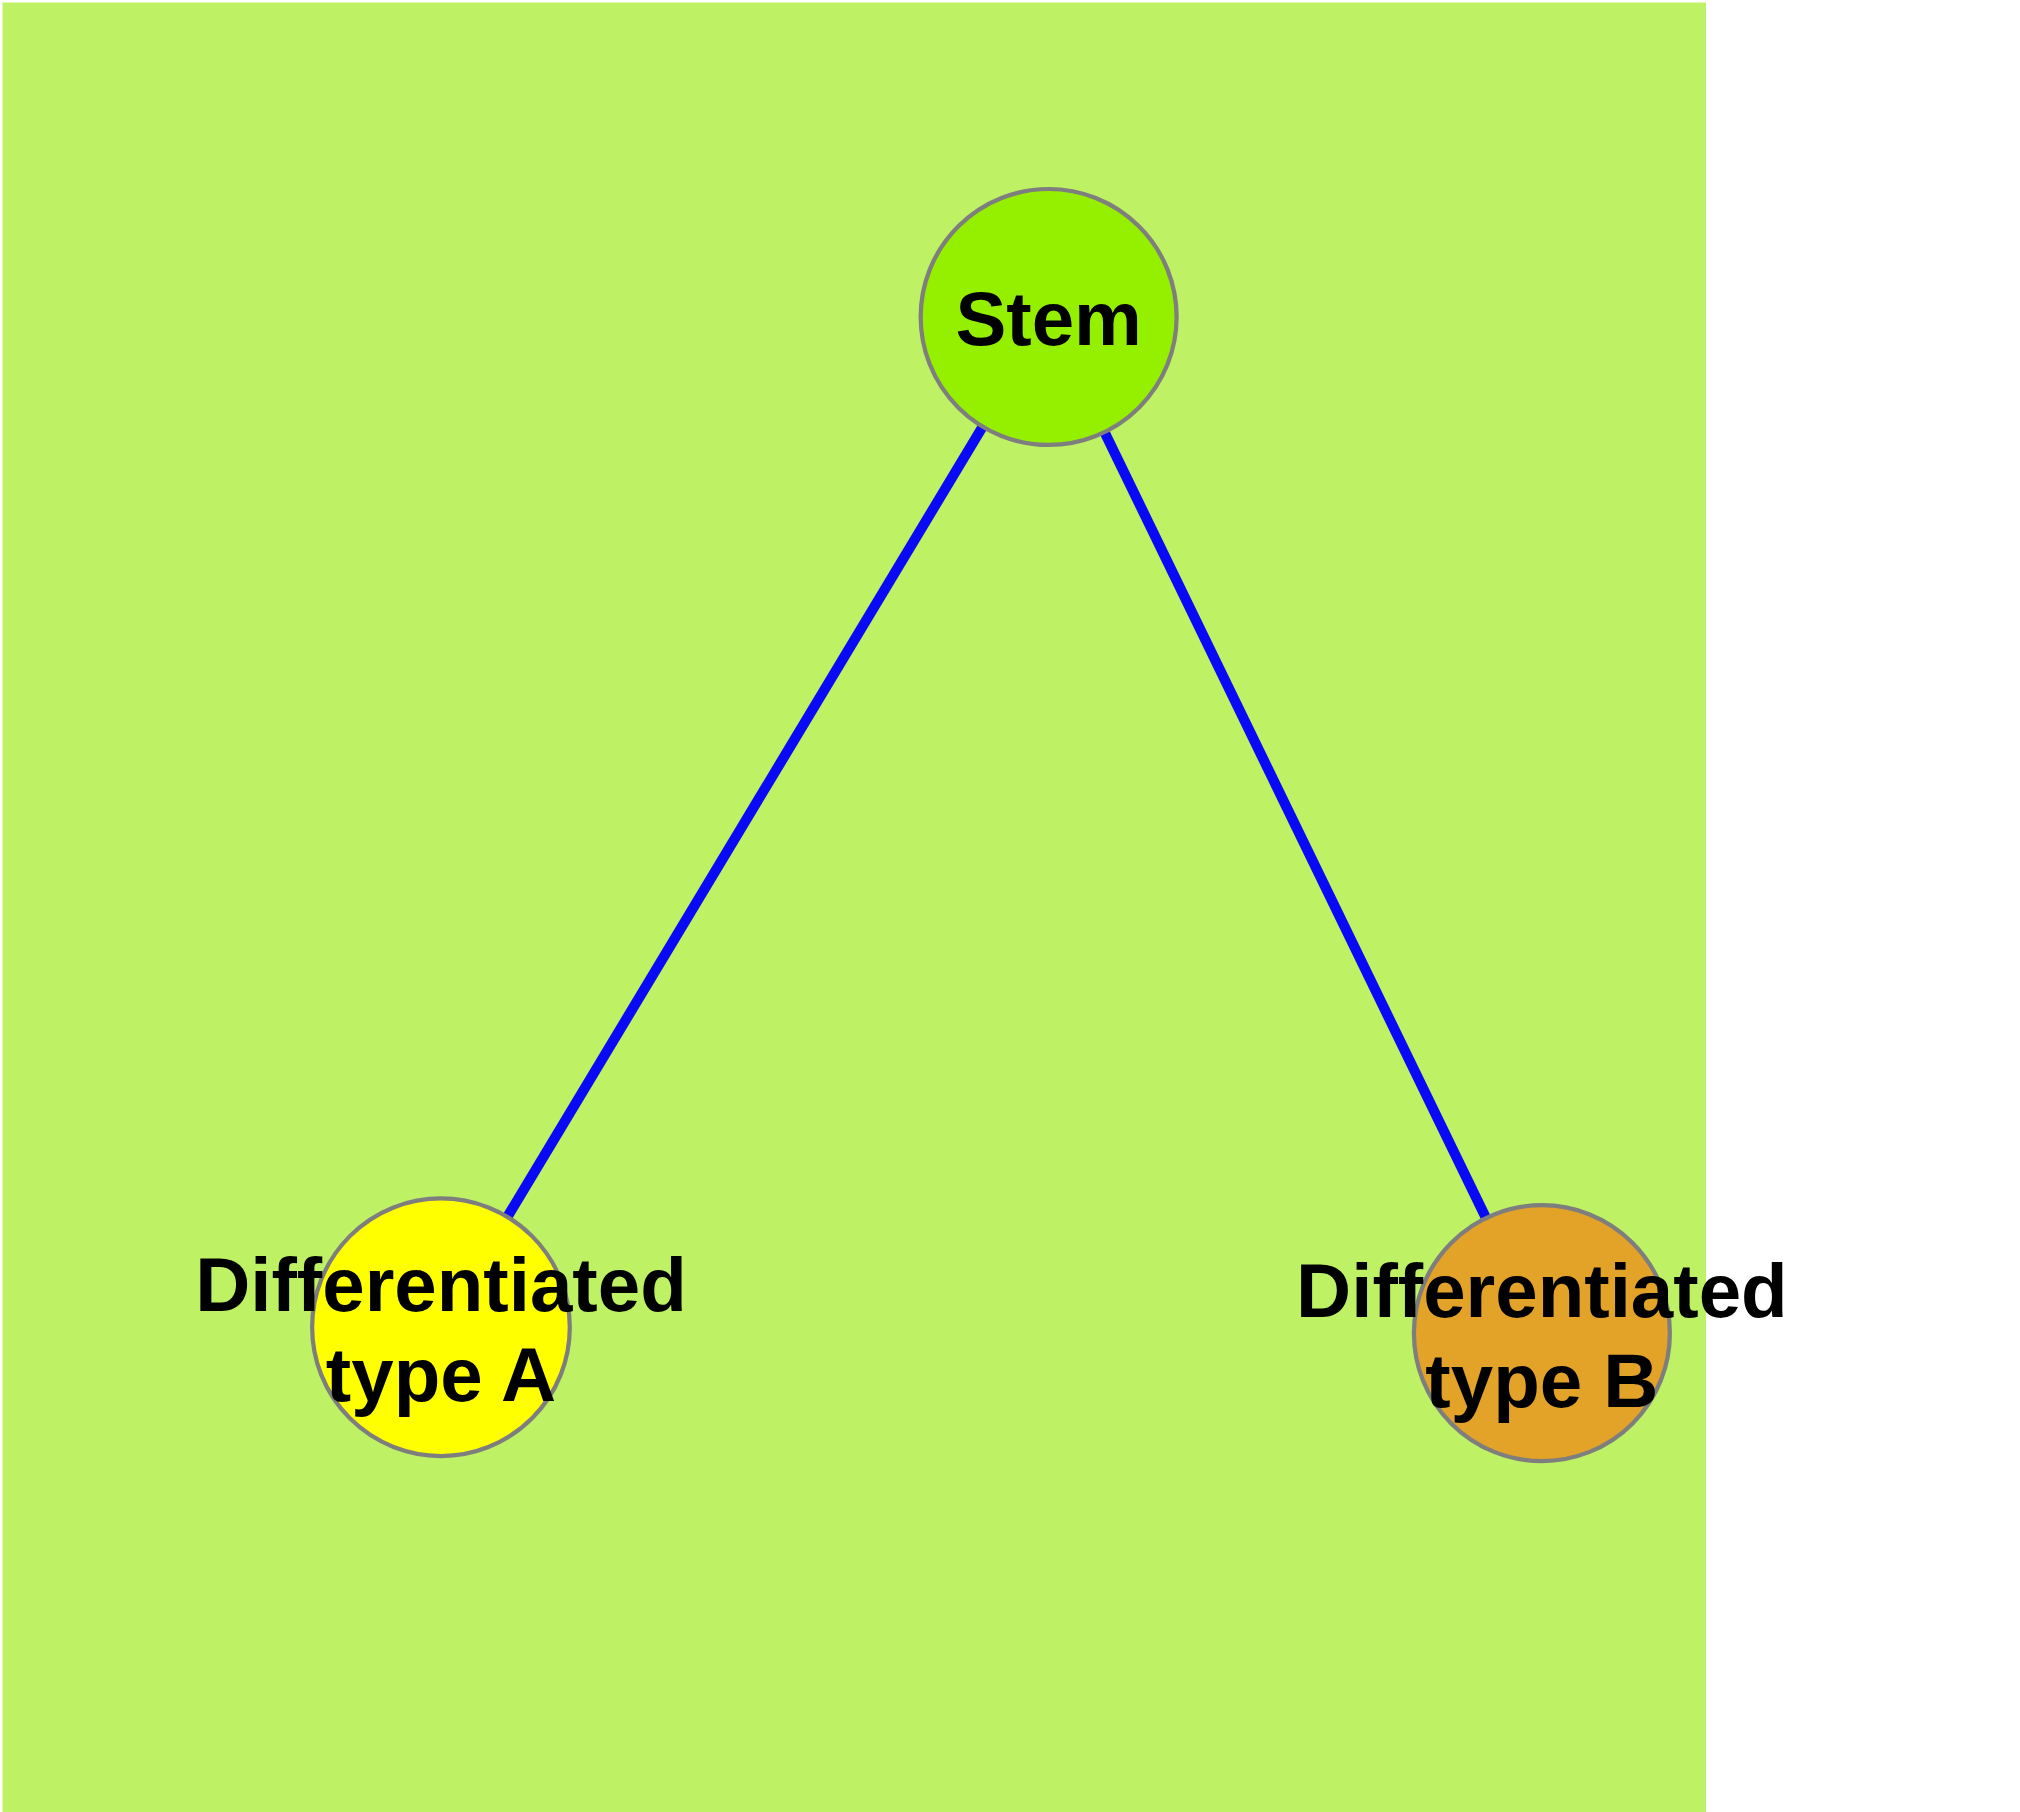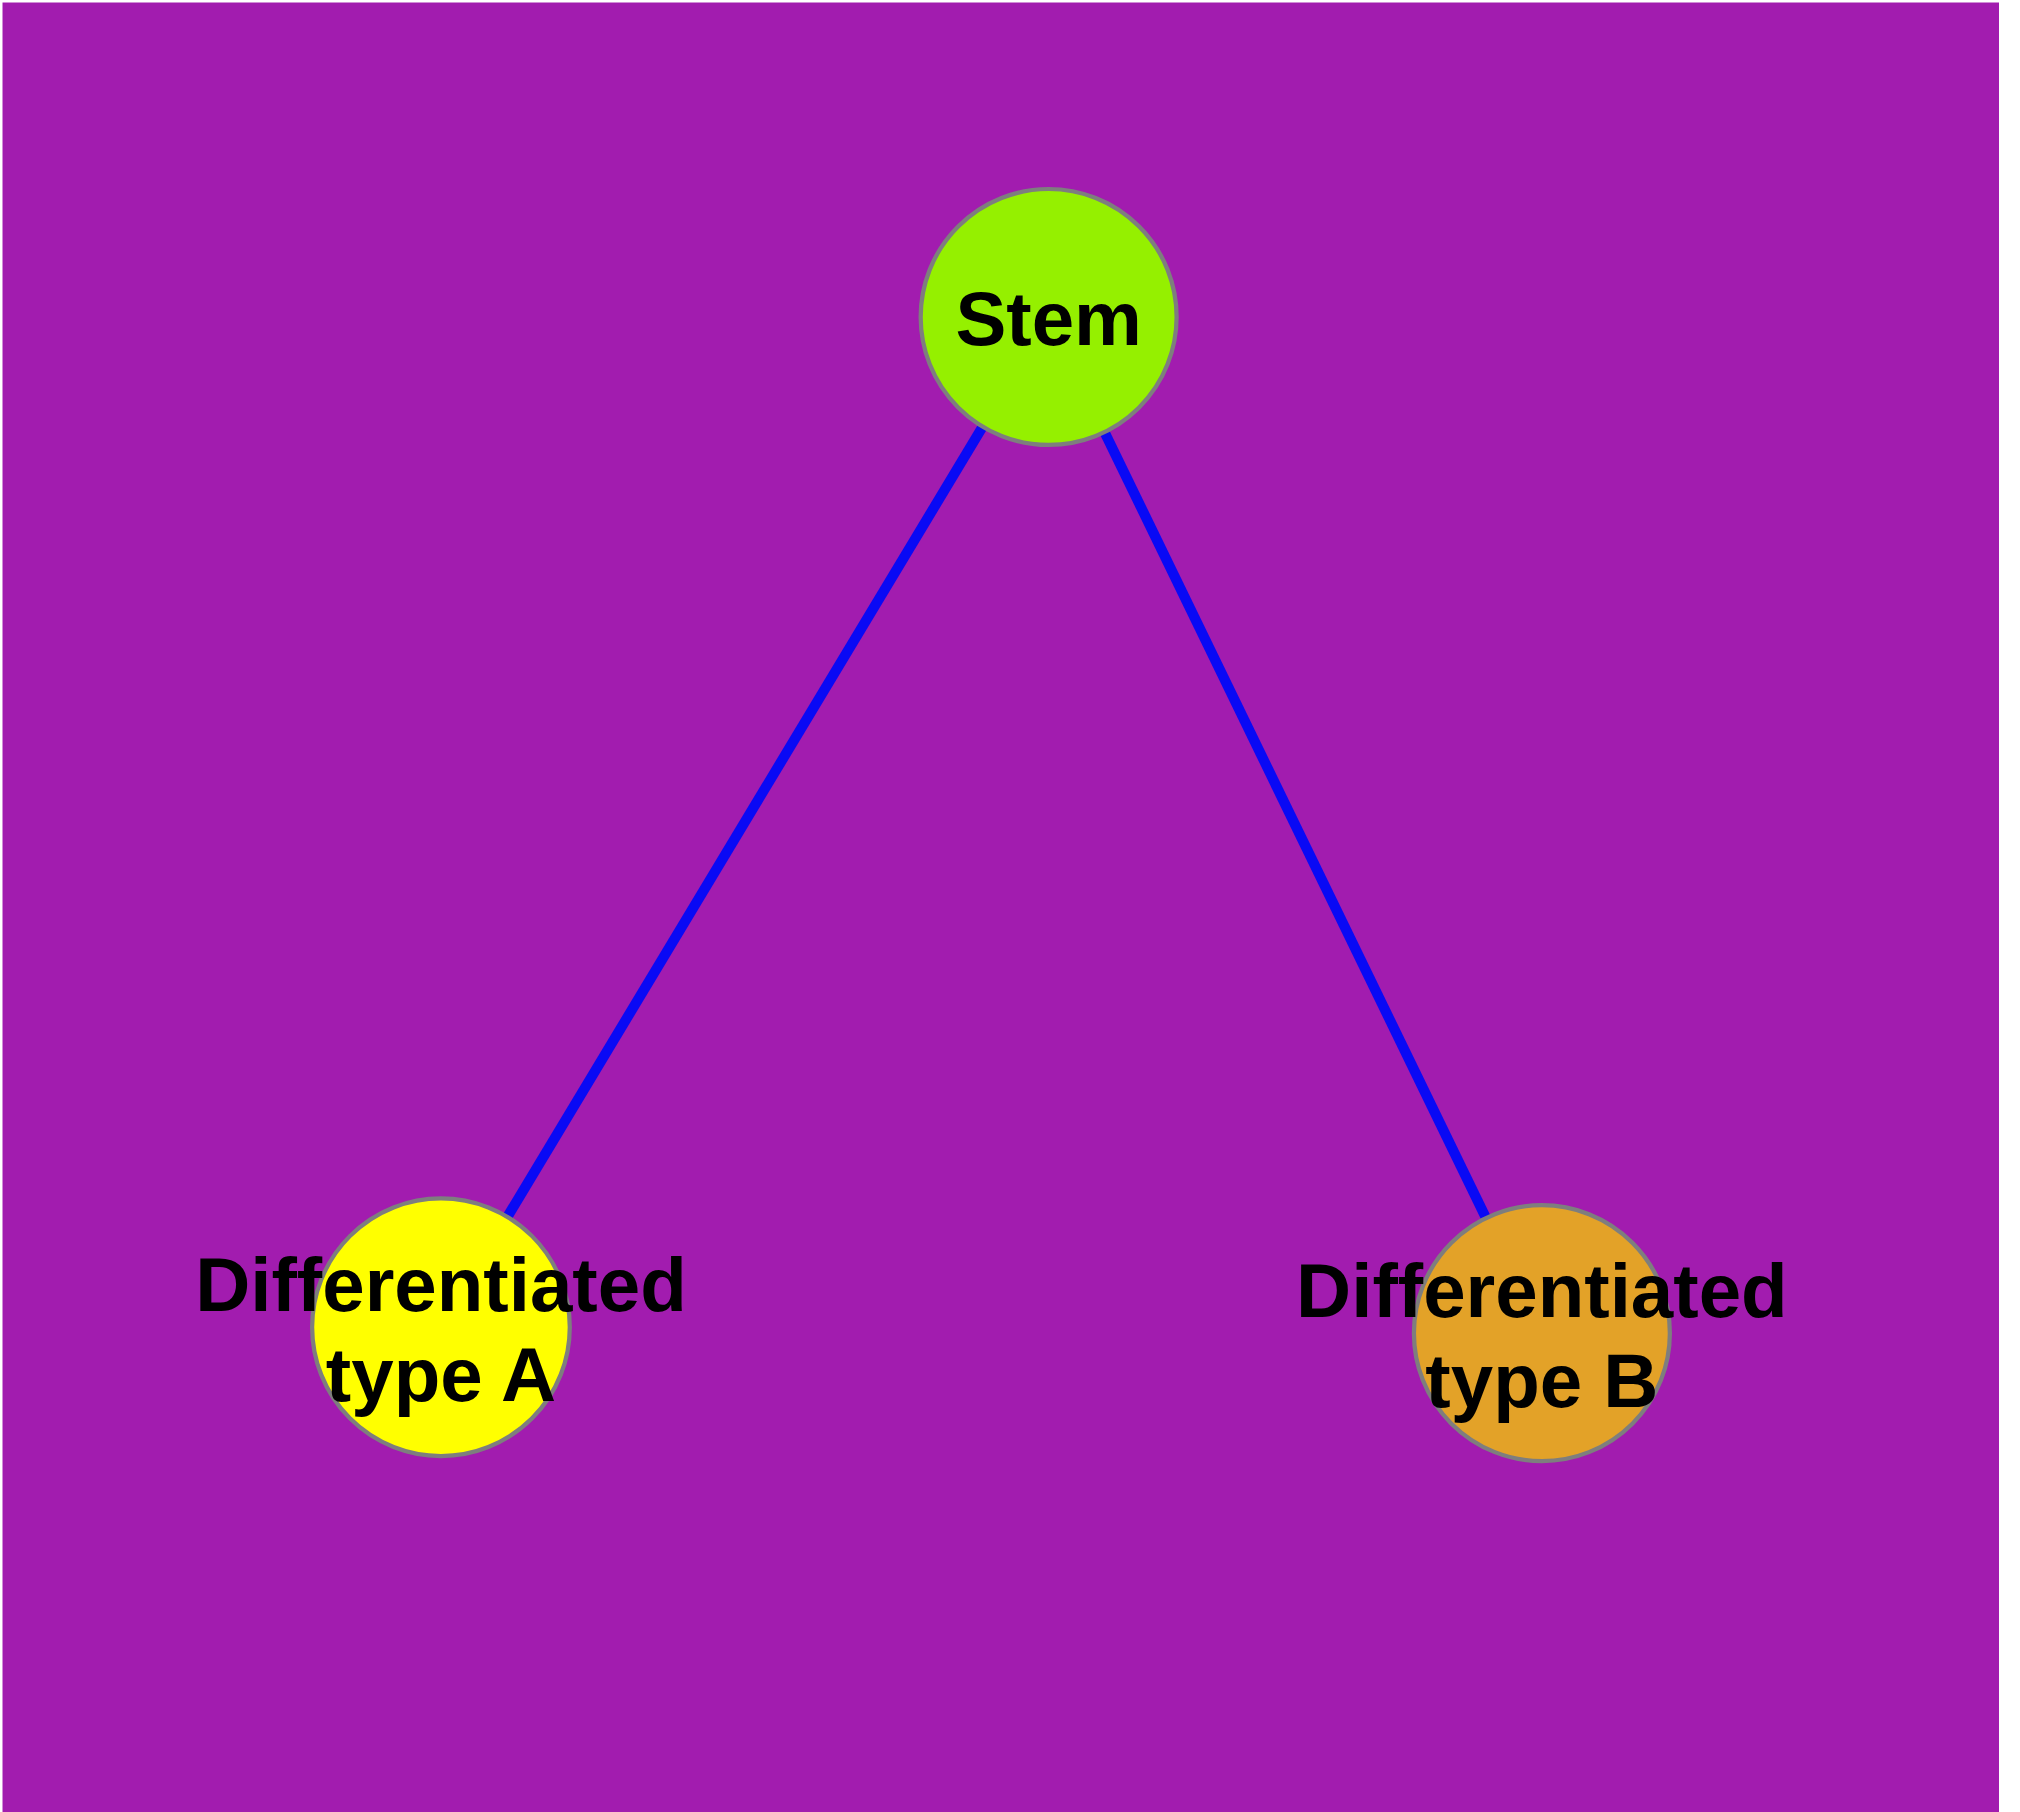--- a/index.html
+++ b/index.html
@@ -7,23 +7,23 @@
     padding: 0;
   }
   body {
     width: 2021px;
     height: 1812px;
     overflow: hidden;
     font-family: "Liberation Sans", sans-serif;
   }
   .stage {
     position: relative;
-    width: 1999px;
+    width: 1706px;
     height: 1812px;
-    background: #a21caf;
+    background: #bef264;
     
     box-shadow: inset 2.5px 2.5px 0 0 #ffffff;
   }
   svg.graph {
     display: block;
     width: 2021px;
     height: 1812px;
   }
   .edge {
     stroke-width: 12px;

